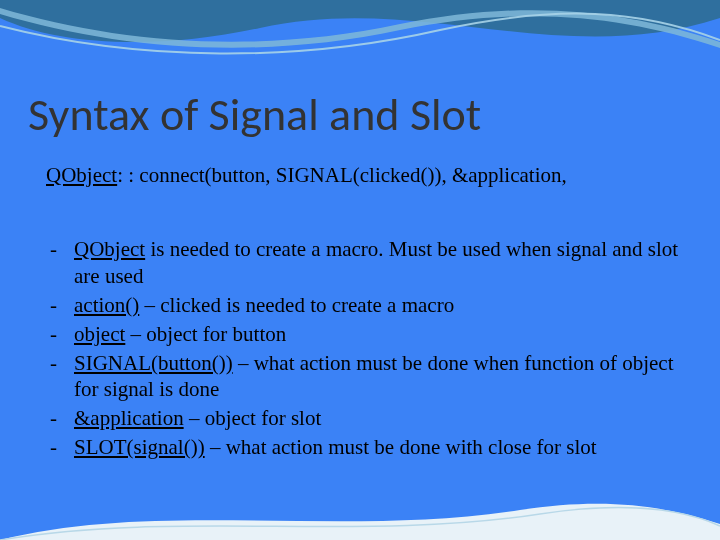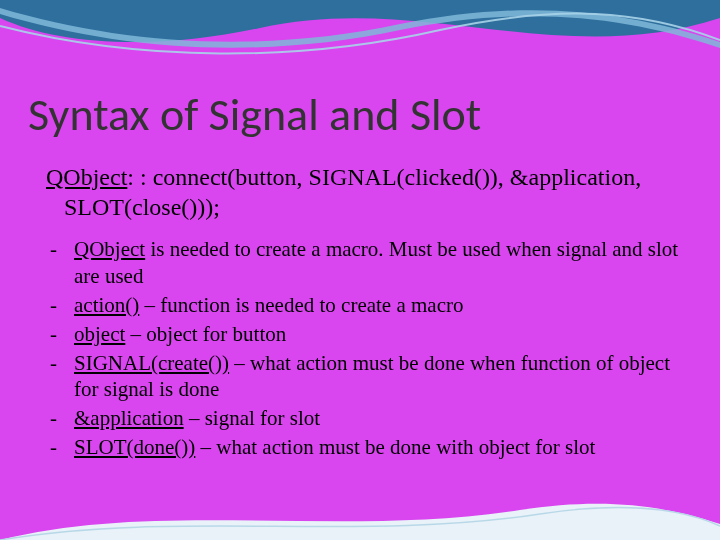--- a/index.html
+++ b/index.html
@@ -8,21 +8,21 @@
     width: 720px;
     height: 540px;
     overflow: hidden;
     font-family: Georgia, 'Times New Roman', serif;
     background: #fff;
   }
   .slide {
     position: relative;
     width: 720px;
     height: 540px;
-    background: #d946ef;
+    background: #3b82f6;
   }
   
   .wave-top {
     position: absolute;
     top: 0;
     left: 0;
     width: 720px;
     height: 80px;
     overflow: hidden;
     pointer-events: none;
@@ -41,21 +41,21 @@
     color: #333;
     font-weight: 400;
     letter-spacing: 0px;
   }
   .codeline {
     position: absolute;
     top: 162px;
     left: 46px;
     right: 40px;
     font-family: Georgia, 'Times New Roman', serif;
-    font-size: 24px;
+    font-size: 21px;
     color: #000;
     line-height: 1.25;
   }
   .codeline .indent2 {
     display: block;
     padding-left: 18px;
   }
   .bullets {
     position: absolute;
     top: 236px;
@@ -102,47 +102,46 @@
       <path d="M0,0 L720,0 L720,18 C560,70 420,-8 260,28 C160,50 60,46 0,18 Z" fill="#2f6f9e"></path>
       <path d="M0,14 C120,50 260,60 400,30 C520,6 620,14 720,48 L720,42 C620,8 520,0 400,24 C260,54 120,44 0,8 Z" fill="#7fb8d8" opacity="0.85"></path>
       <path d="M0,26 C140,62 300,62 440,30 C560,4 640,10 720,40" stroke="#a7d3e8" stroke-width="2" fill="none" opacity="0.9"></path>
     </svg>
   </div>
 
   <div class="title">Syntax of Signal and Slot</div>
 
   <div class="codeline">
     <span class="u">QObject</span><span>: : connect(button, SIGNAL(clicked()), &amp;application,</span>
-    <span class="indent2">SLOT(close()));</span>
   </div>
 
   <div class="bullets">
     <div class="item">
       <div class="dash">-</div>
       <div class="text"><span class="u">QObject</span><span> is needed to create a macro. Must be used when signal and slot are used</span></div>
     </div>
     <div class="item">
       <div class="dash">-</div>
-      <div class="text"><span class="u">action()</span><span> – function is needed to create a macro</span></div>
+      <div class="text"><span class="u">action()</span><span> – clicked is needed to create a macro</span></div>
     </div>
     <div class="item">
       <div class="dash">-</div>
       <div class="text"><span class="u">object</span><span> – object for button</span></div>
     </div>
     <div class="item">
       <div class="dash">-</div>
-      <div class="text"><span class="u">SIGNAL(create())</span><span> – what action must be done when function of object for signal is done</span></div>
+      <div class="text"><span class="u">SIGNAL(button())</span><span> – what action must be done when function of object for signal is done</span></div>
     </div>
     <div class="item">
       <div class="dash">-</div>
-      <div class="text"><span class="u">&amp;application</span><span> – signal for slot</span></div>
+      <div class="text"><span class="u">&amp;application</span><span> – object for slot</span></div>
     </div>
     <div class="item">
       <div class="dash">-</div>
-      <div class="text"><span class="u">SLOT(done())</span><span> – what action must be done with object for slot</span></div>
+      <div class="text"><span class="u">SLOT(signal())</span><span> – what action must be done with close for slot</span></div>
     </div>
   </div>
 
   <div class="wave-bottom">
     <svg width="720" height="50" viewBox="0 0 720 50">
       <path d="M0,50 C160,10 340,48 520,20 C600,8 660,14 720,34 L720,50 Z" fill="#e8f2f8"></path>
       <path d="M0,50 C180,20 360,52 540,24 C620,12 680,18 720,36" stroke="#b8d8e8" stroke-width="1.5" fill="none"></path>
     </svg>
   </div>
 

